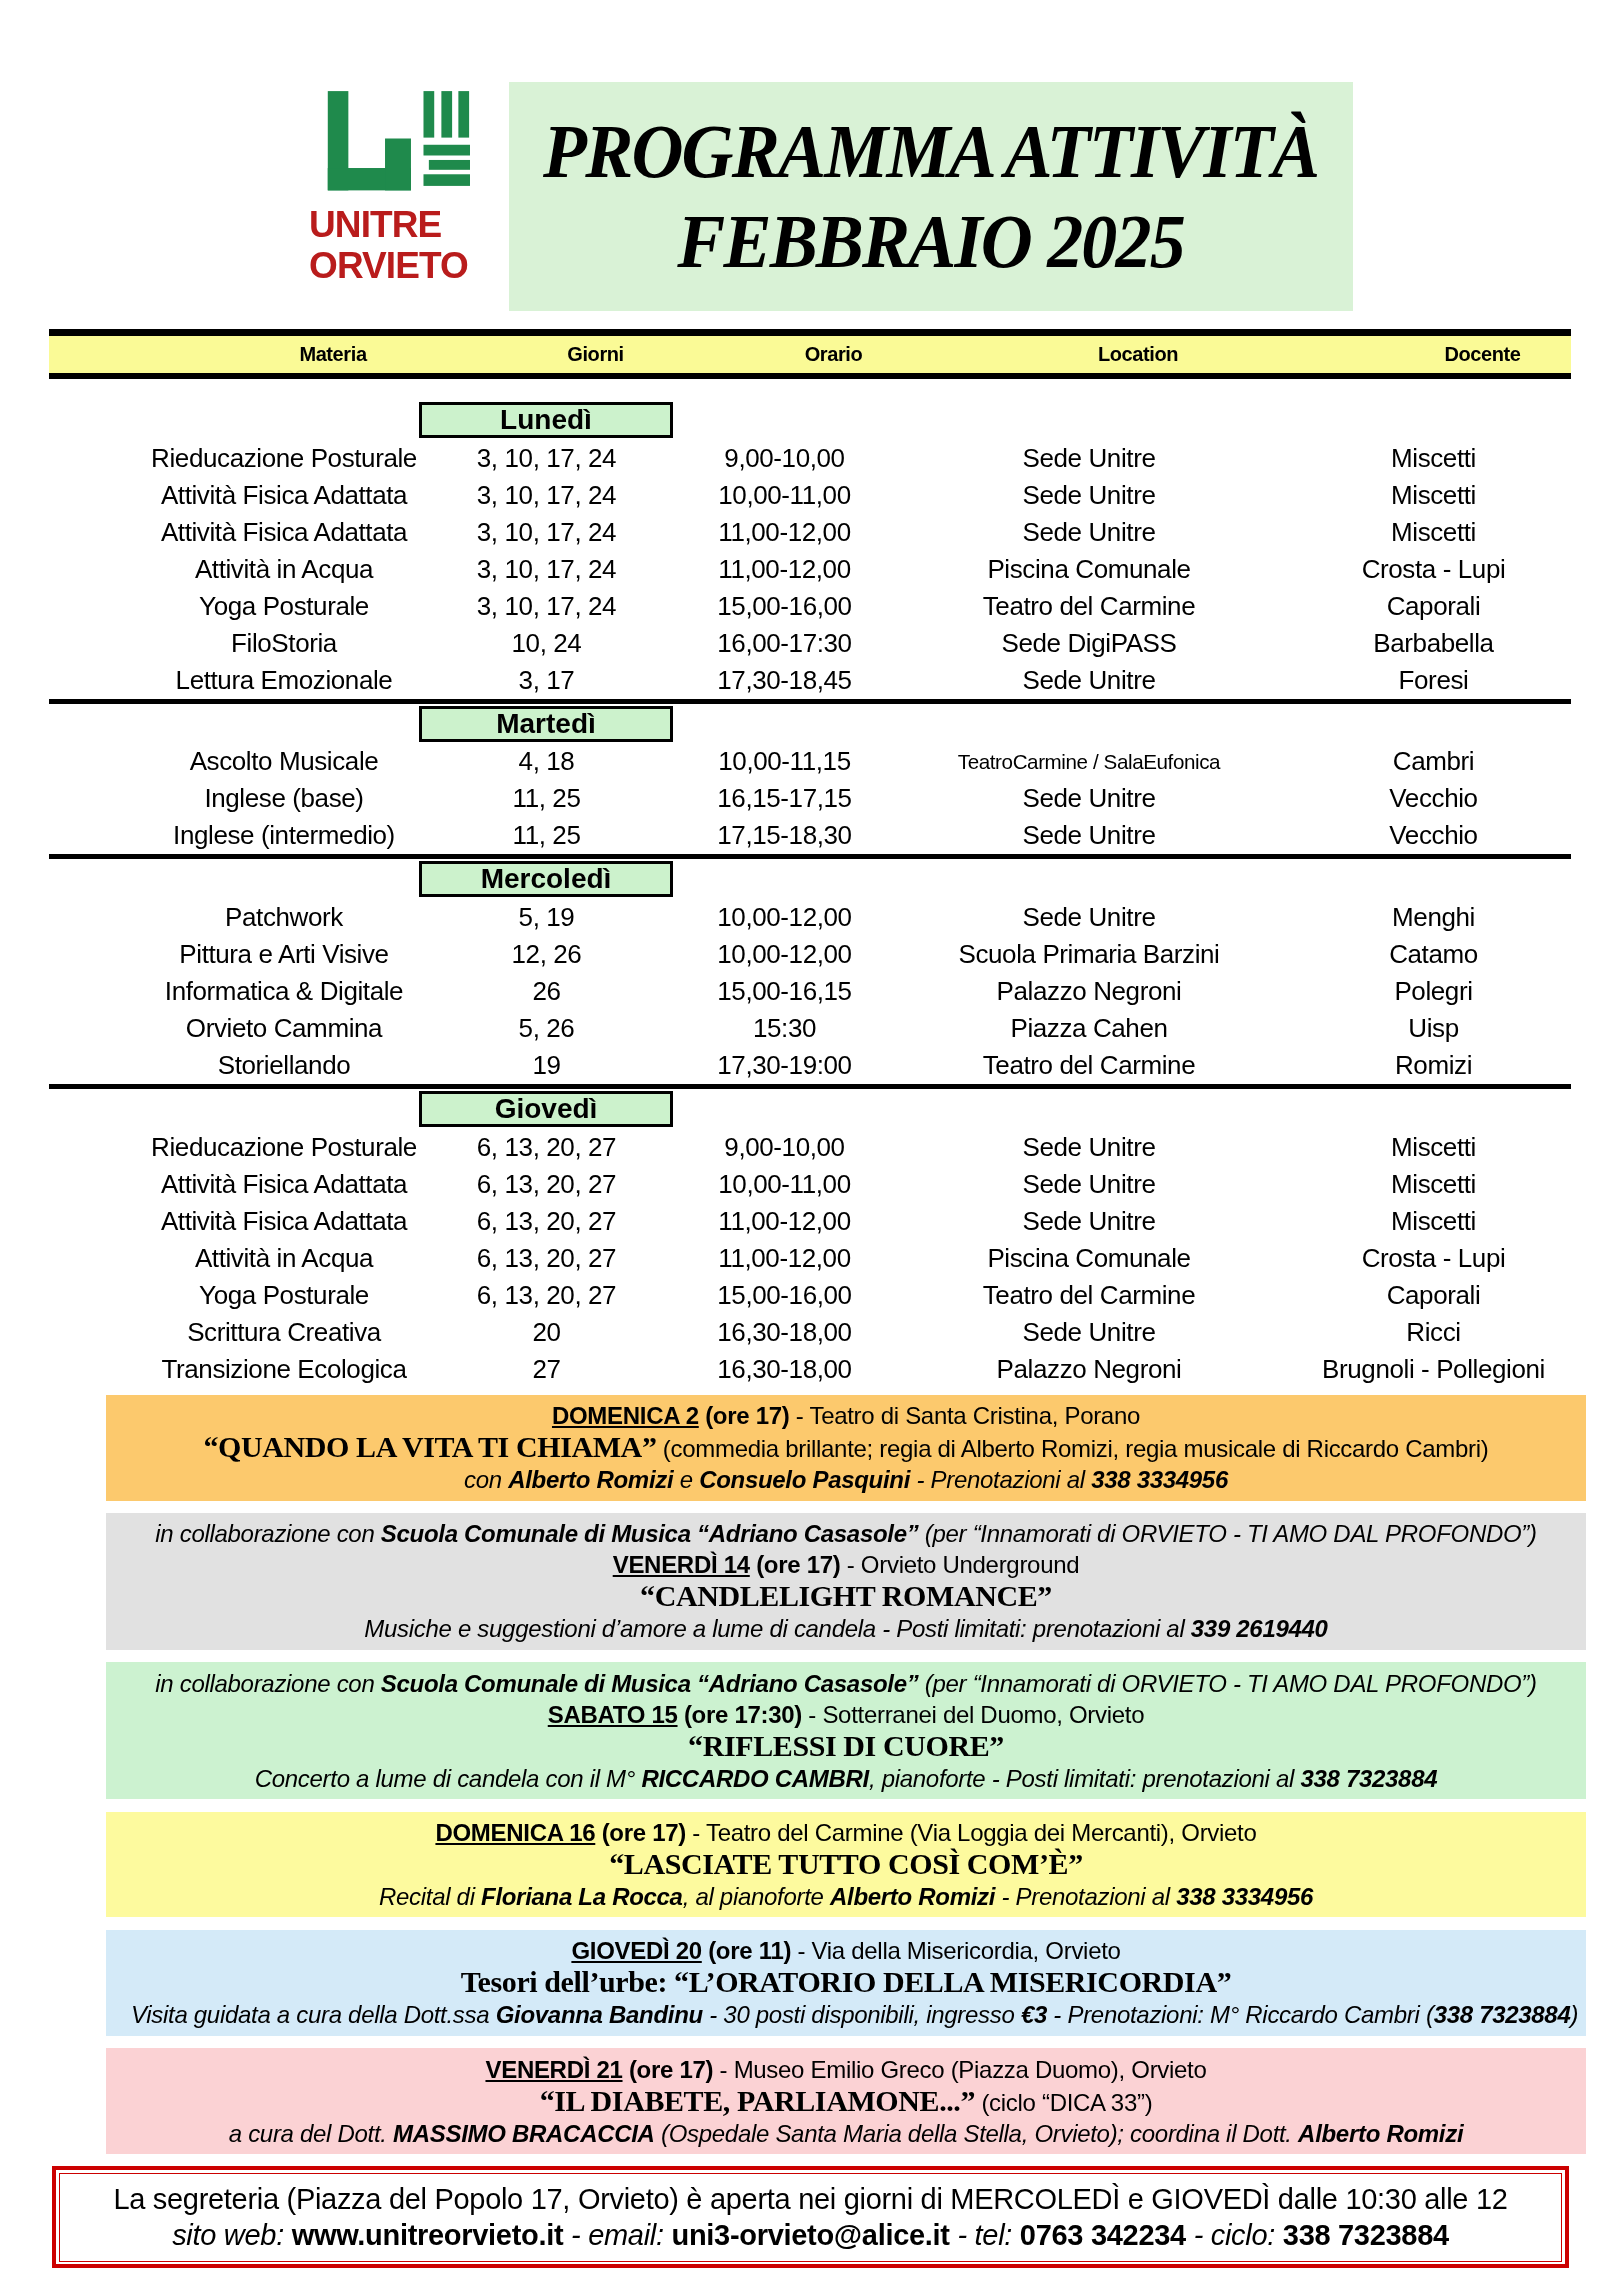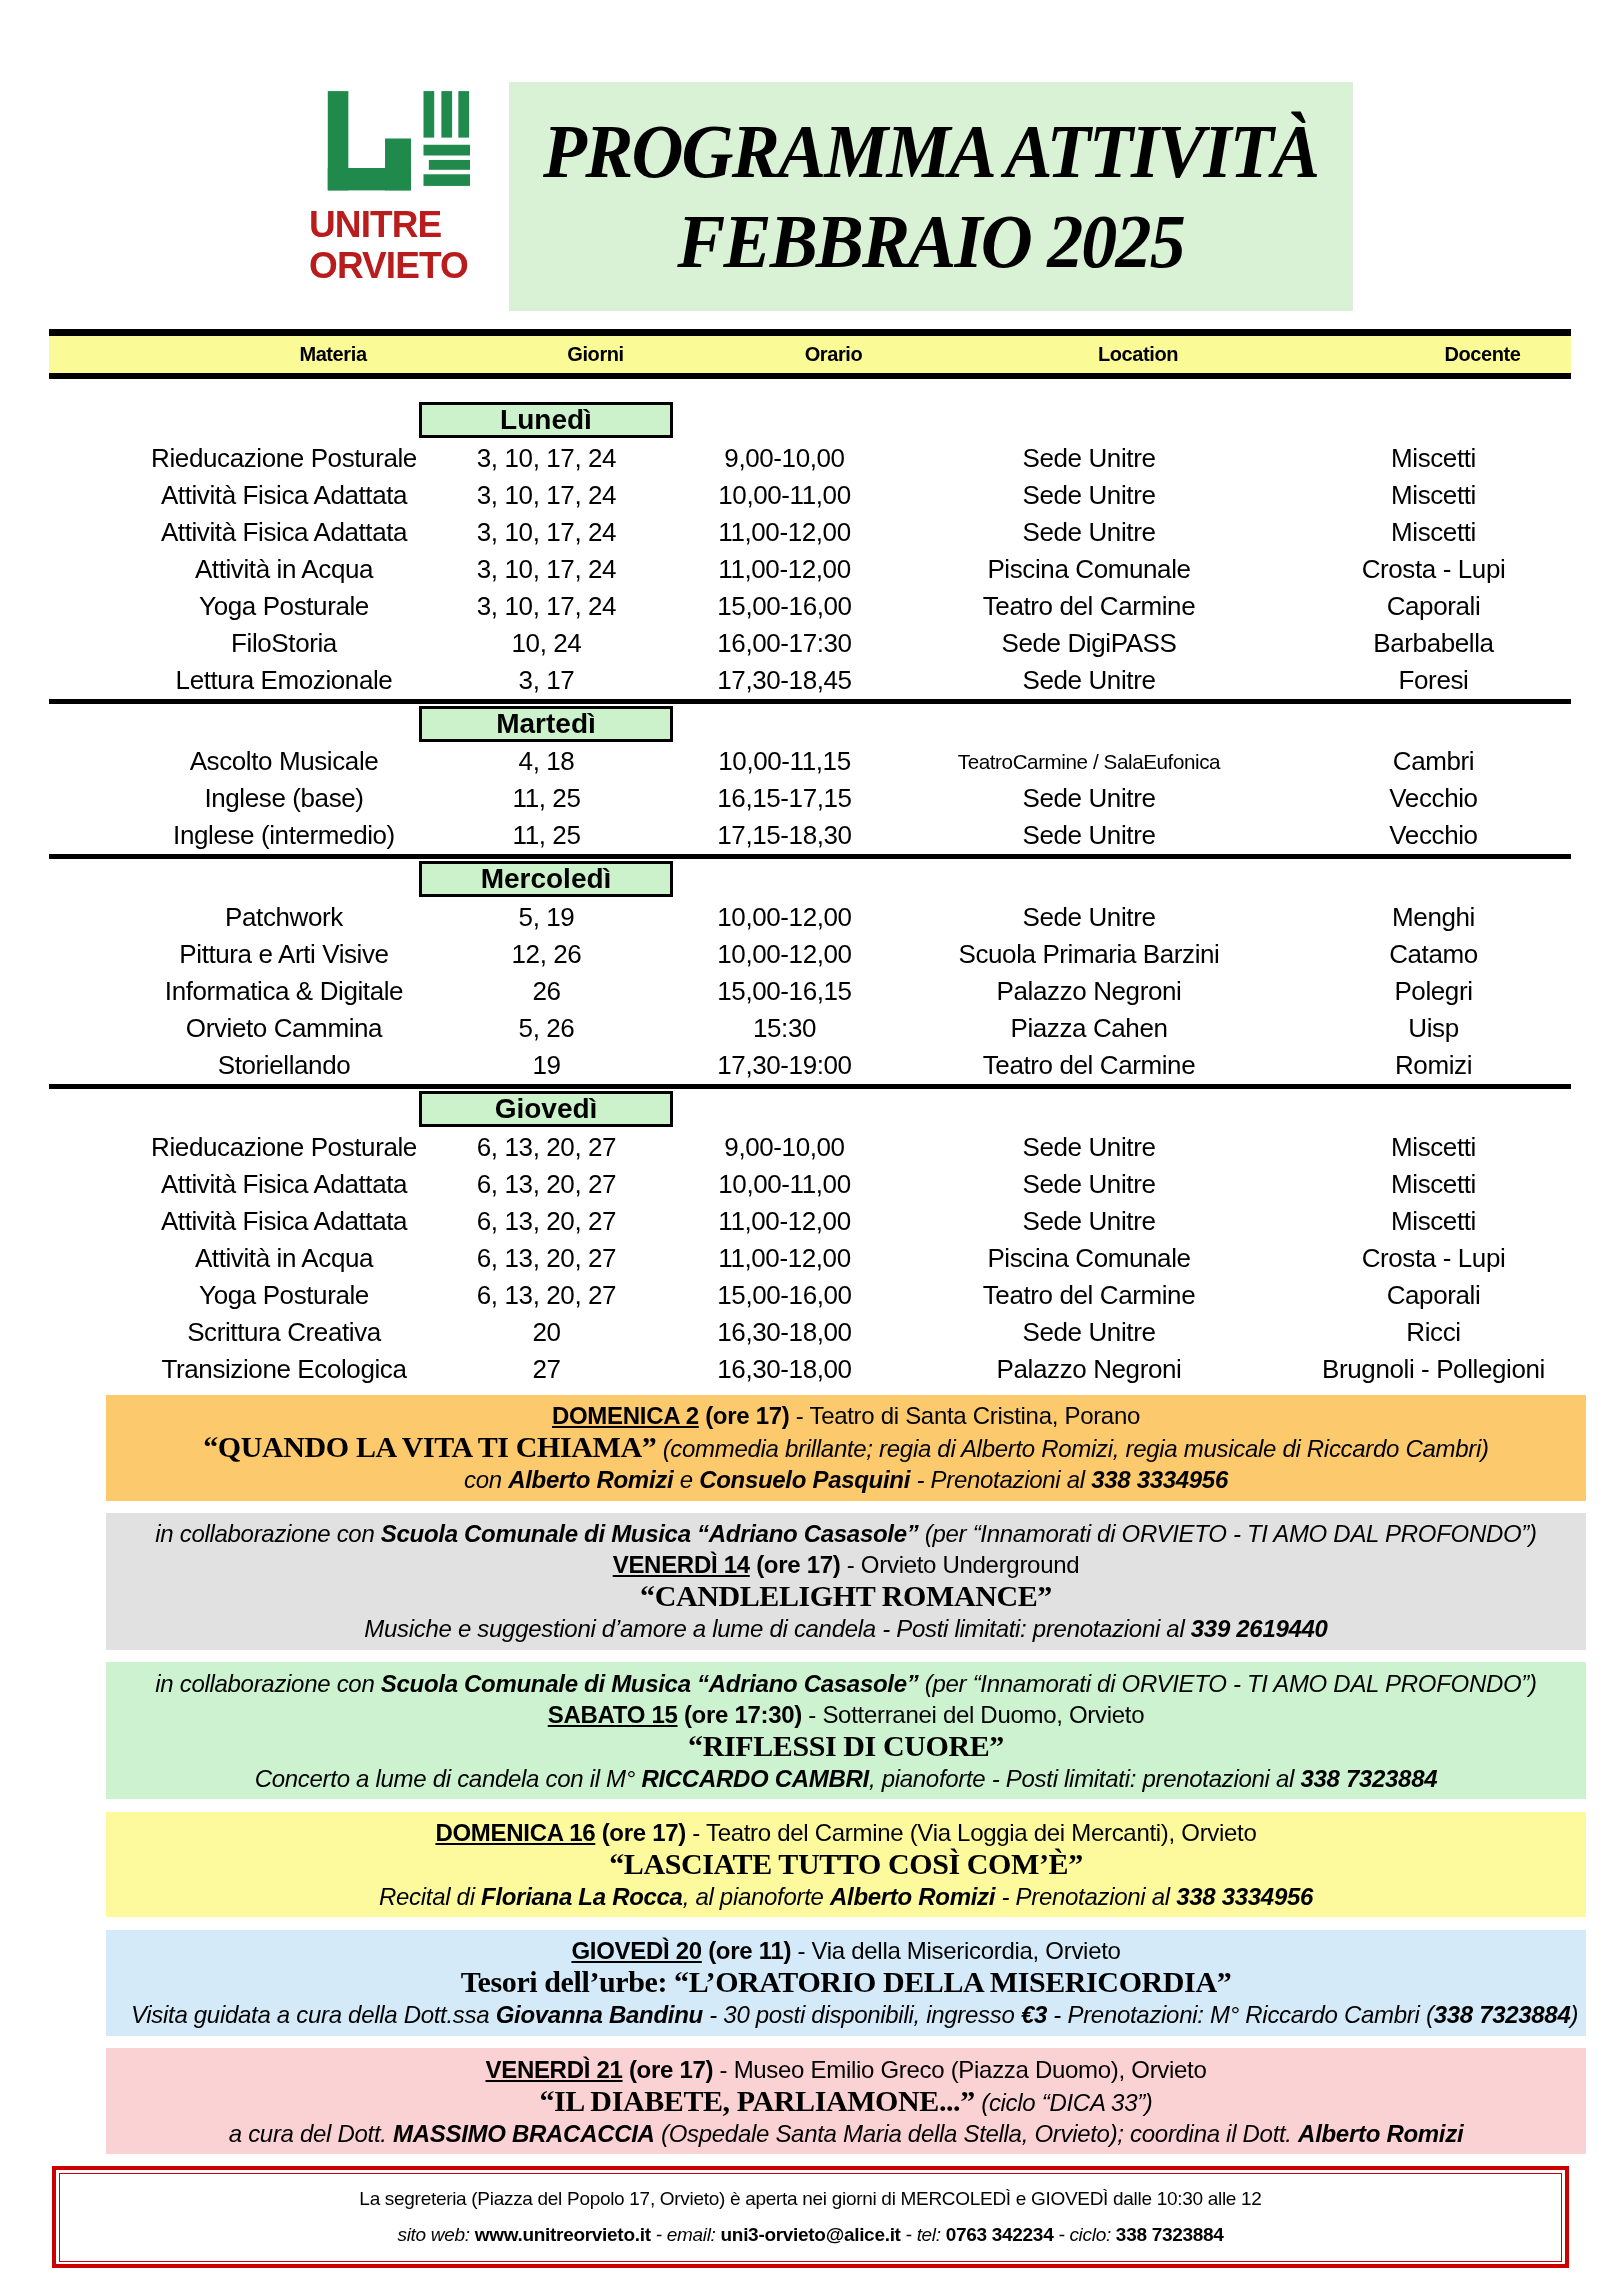--- a/index.html
+++ b/index.html
@@ -45,28 +45,28 @@
   .events{margin-top:7.2px;padding-left:25px;}
   .block{
     box-sizing:border-box;margin:0 0 12.5px 81px;width:1480px;padding:5.4px 25px;text-align:center;
   }
   .line{font-size:24px;line-height:31px;letter-spacing:-0.3px;white-space:nowrap;}
   .seg-b{font-weight:bold;}
   .seg-i{font-style:italic;}
   .seg-bi{font-weight:bold;font-style:italic;}
   .seg-bu{font-weight:bold;text-decoration:underline;}
   .seg-h{font-family:"Liberation Serif",serif;font-weight:bold;font-size:30px;letter-spacing:-0.4px;}
-  .seg-hi{font-style:italic;}
+  .seg-hi{}
   
   .footer-outer{
     box-sizing:border-box;margin:5.4px 0 0 52px;width:1517px;
     border:4.5px solid #cc0000;padding:2.7px;background:#fff;
   }
   .footer-inner{border:1.8px solid #cc0000;padding:7.2px 9px;text-align:center;}
-  .footer-inner .line{font-size:19px;line-height:36px;}
+  .footer-inner .line{font-size:29px;line-height:36px;}
 </style>
 </head>
 <body>
 
 <div class="header">
   <div class="logo">
     <span>
       <svg width="161" height="113" viewBox="0 0 180 126">
         <g fill="#1f8a4c">
           <rect x="21" y="10" width="23" height="111"></rect>

